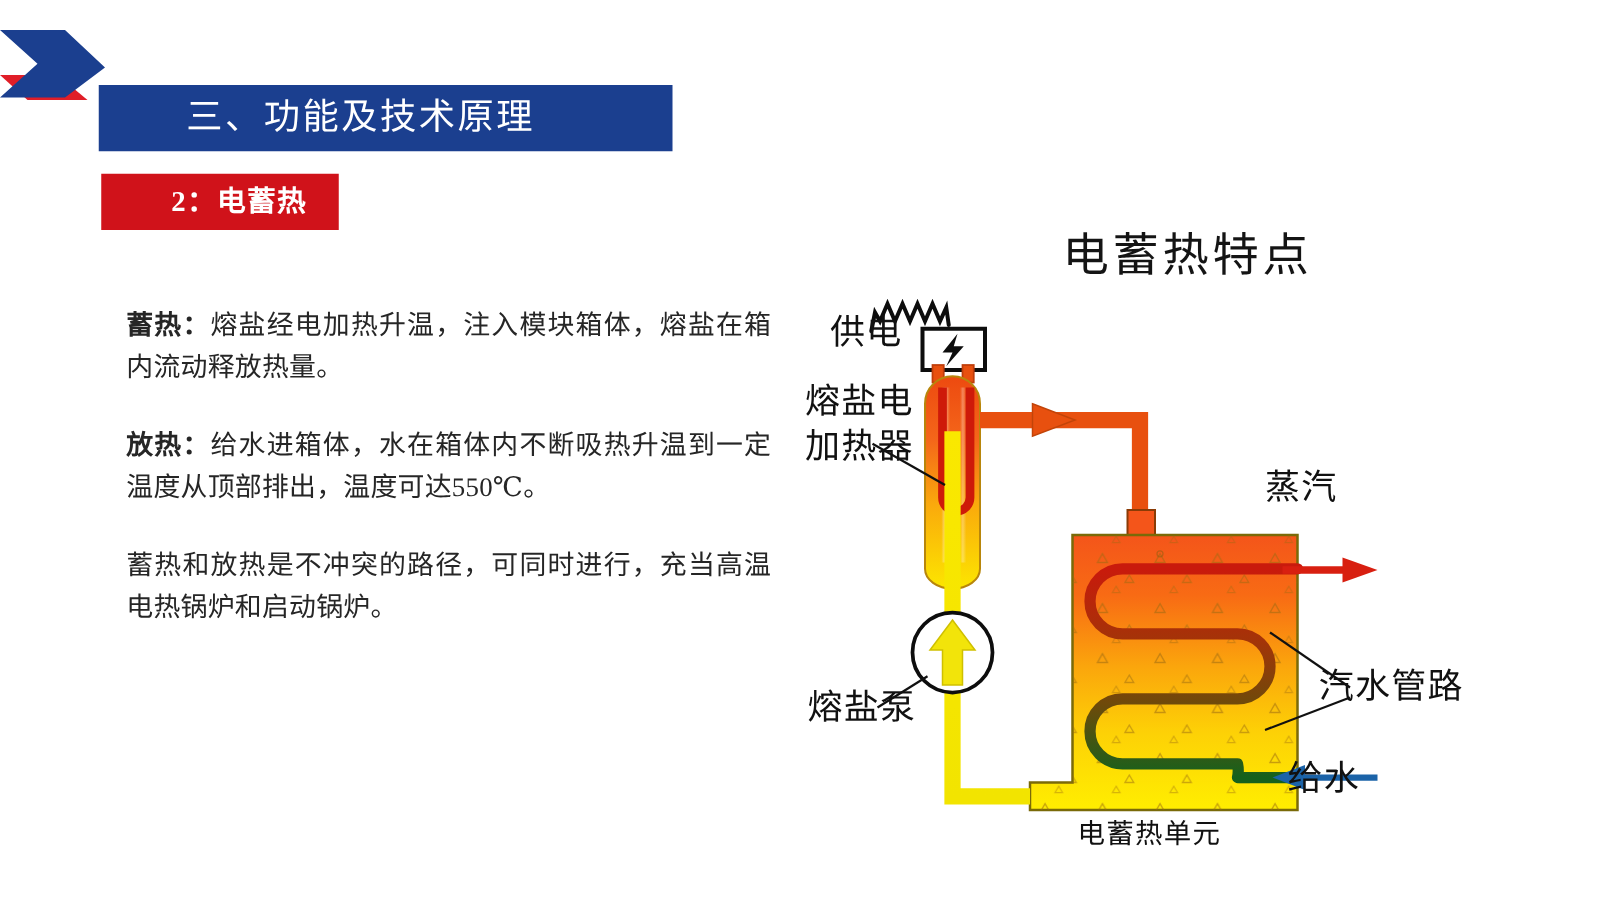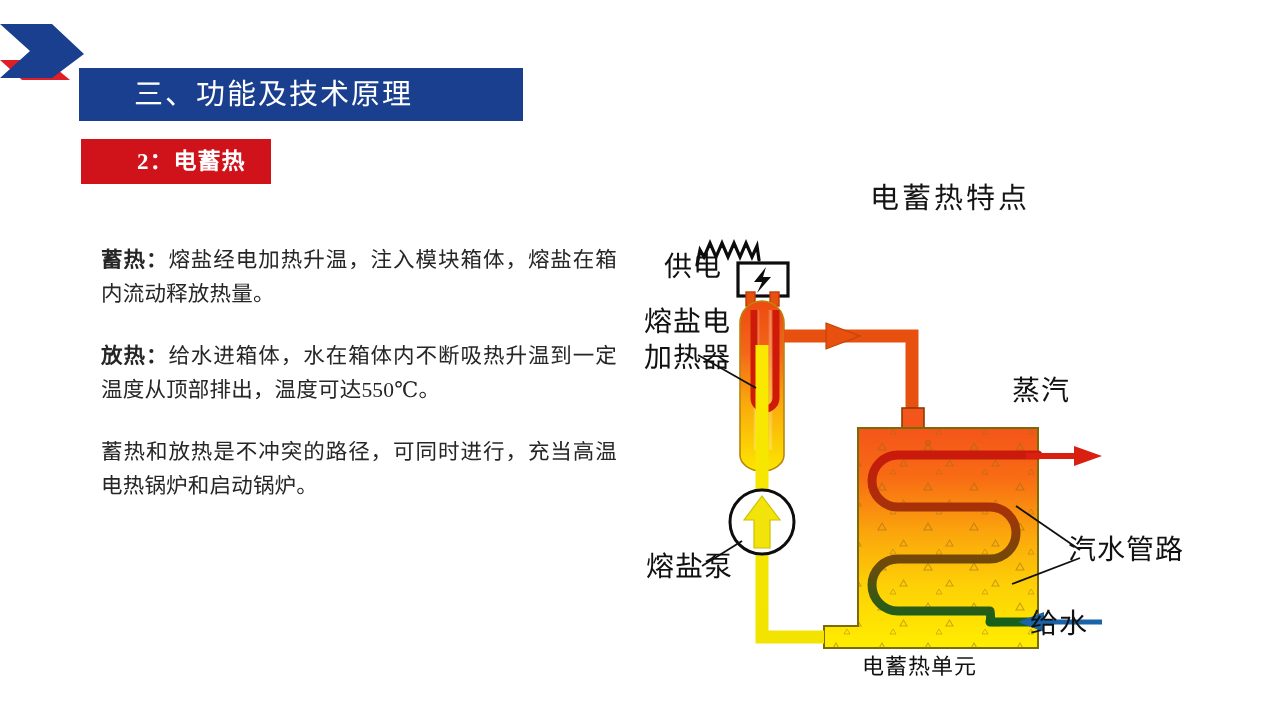--- a/index.html
+++ b/index.html
@@ -25,20 +25,21 @@
   }
 
   
   #section-title-bar {
     position: absolute;
     left: 79px; top: 68px;
     width: 444px; height: 53px;
     background: #1B3F8F;
     display: flex;
     align-items: center;
+    padding-left: 15px;
   }
   #section-title-text {
     color: #ffffff;
     font-size: 29px;
     letter-spacing: 2px;
     padding-left: 55px;
     white-space: nowrap;
     line-height: 1;
   }
 
@@ -81,21 +82,21 @@
   #diagram {
     position: absolute;
     left: 640px; top: 160px;
     width: 620px; height: 545px;
   }
   #diagram-title {
     position: absolute;
     left: 0; top: 14px;
     width: 620px;
     text-align: center;
-    font-size: 29px;
+    font-size: 37px;
     letter-spacing: 3px;
     color: #141414;
   }
   #diagram-canvas {
     position: absolute;
     left: 0; top: 0;
     width: 620px; height: 545px;
   }
   .dg-label {
     position: absolute;
@@ -251,17 +252,17 @@
       <line x1="376" y1="346" x2="440" y2="390" stroke="#111" stroke-width="1.8"></line>
       <line x1="372" y1="424" x2="440" y2="398" stroke="#111" stroke-width="1.8"></line>
     </g>
   </svg>
 
   <div class="dg-label" style="left:24px; top:95px;">供电</div>
   <div class="dg-label" style="left:4px; top:150px;">熔盐电</div>
   <div class="dg-label" style="left:4px; top:186px;">加热器</div>
   <div class="dg-label" style="left:6px; top:395px;">熔盐泵</div>
   <div class="dg-label" style="left:372px; top:219px;">蒸汽</div>
-  <div class="dg-label" style="left:428px; top:378px;">汽水管路</div>
+  <div class="dg-label" style="left:415px; top:378px;">汽水管路</div>
   <div class="dg-label" style="left:374px; top:452px;margin-left:16px;">给水</div>
   <div class="dg-label" style="left:222px; top:495px; font-size:22px;">电蓄热单元</div>
 
 </div>
 
 </body></html>

